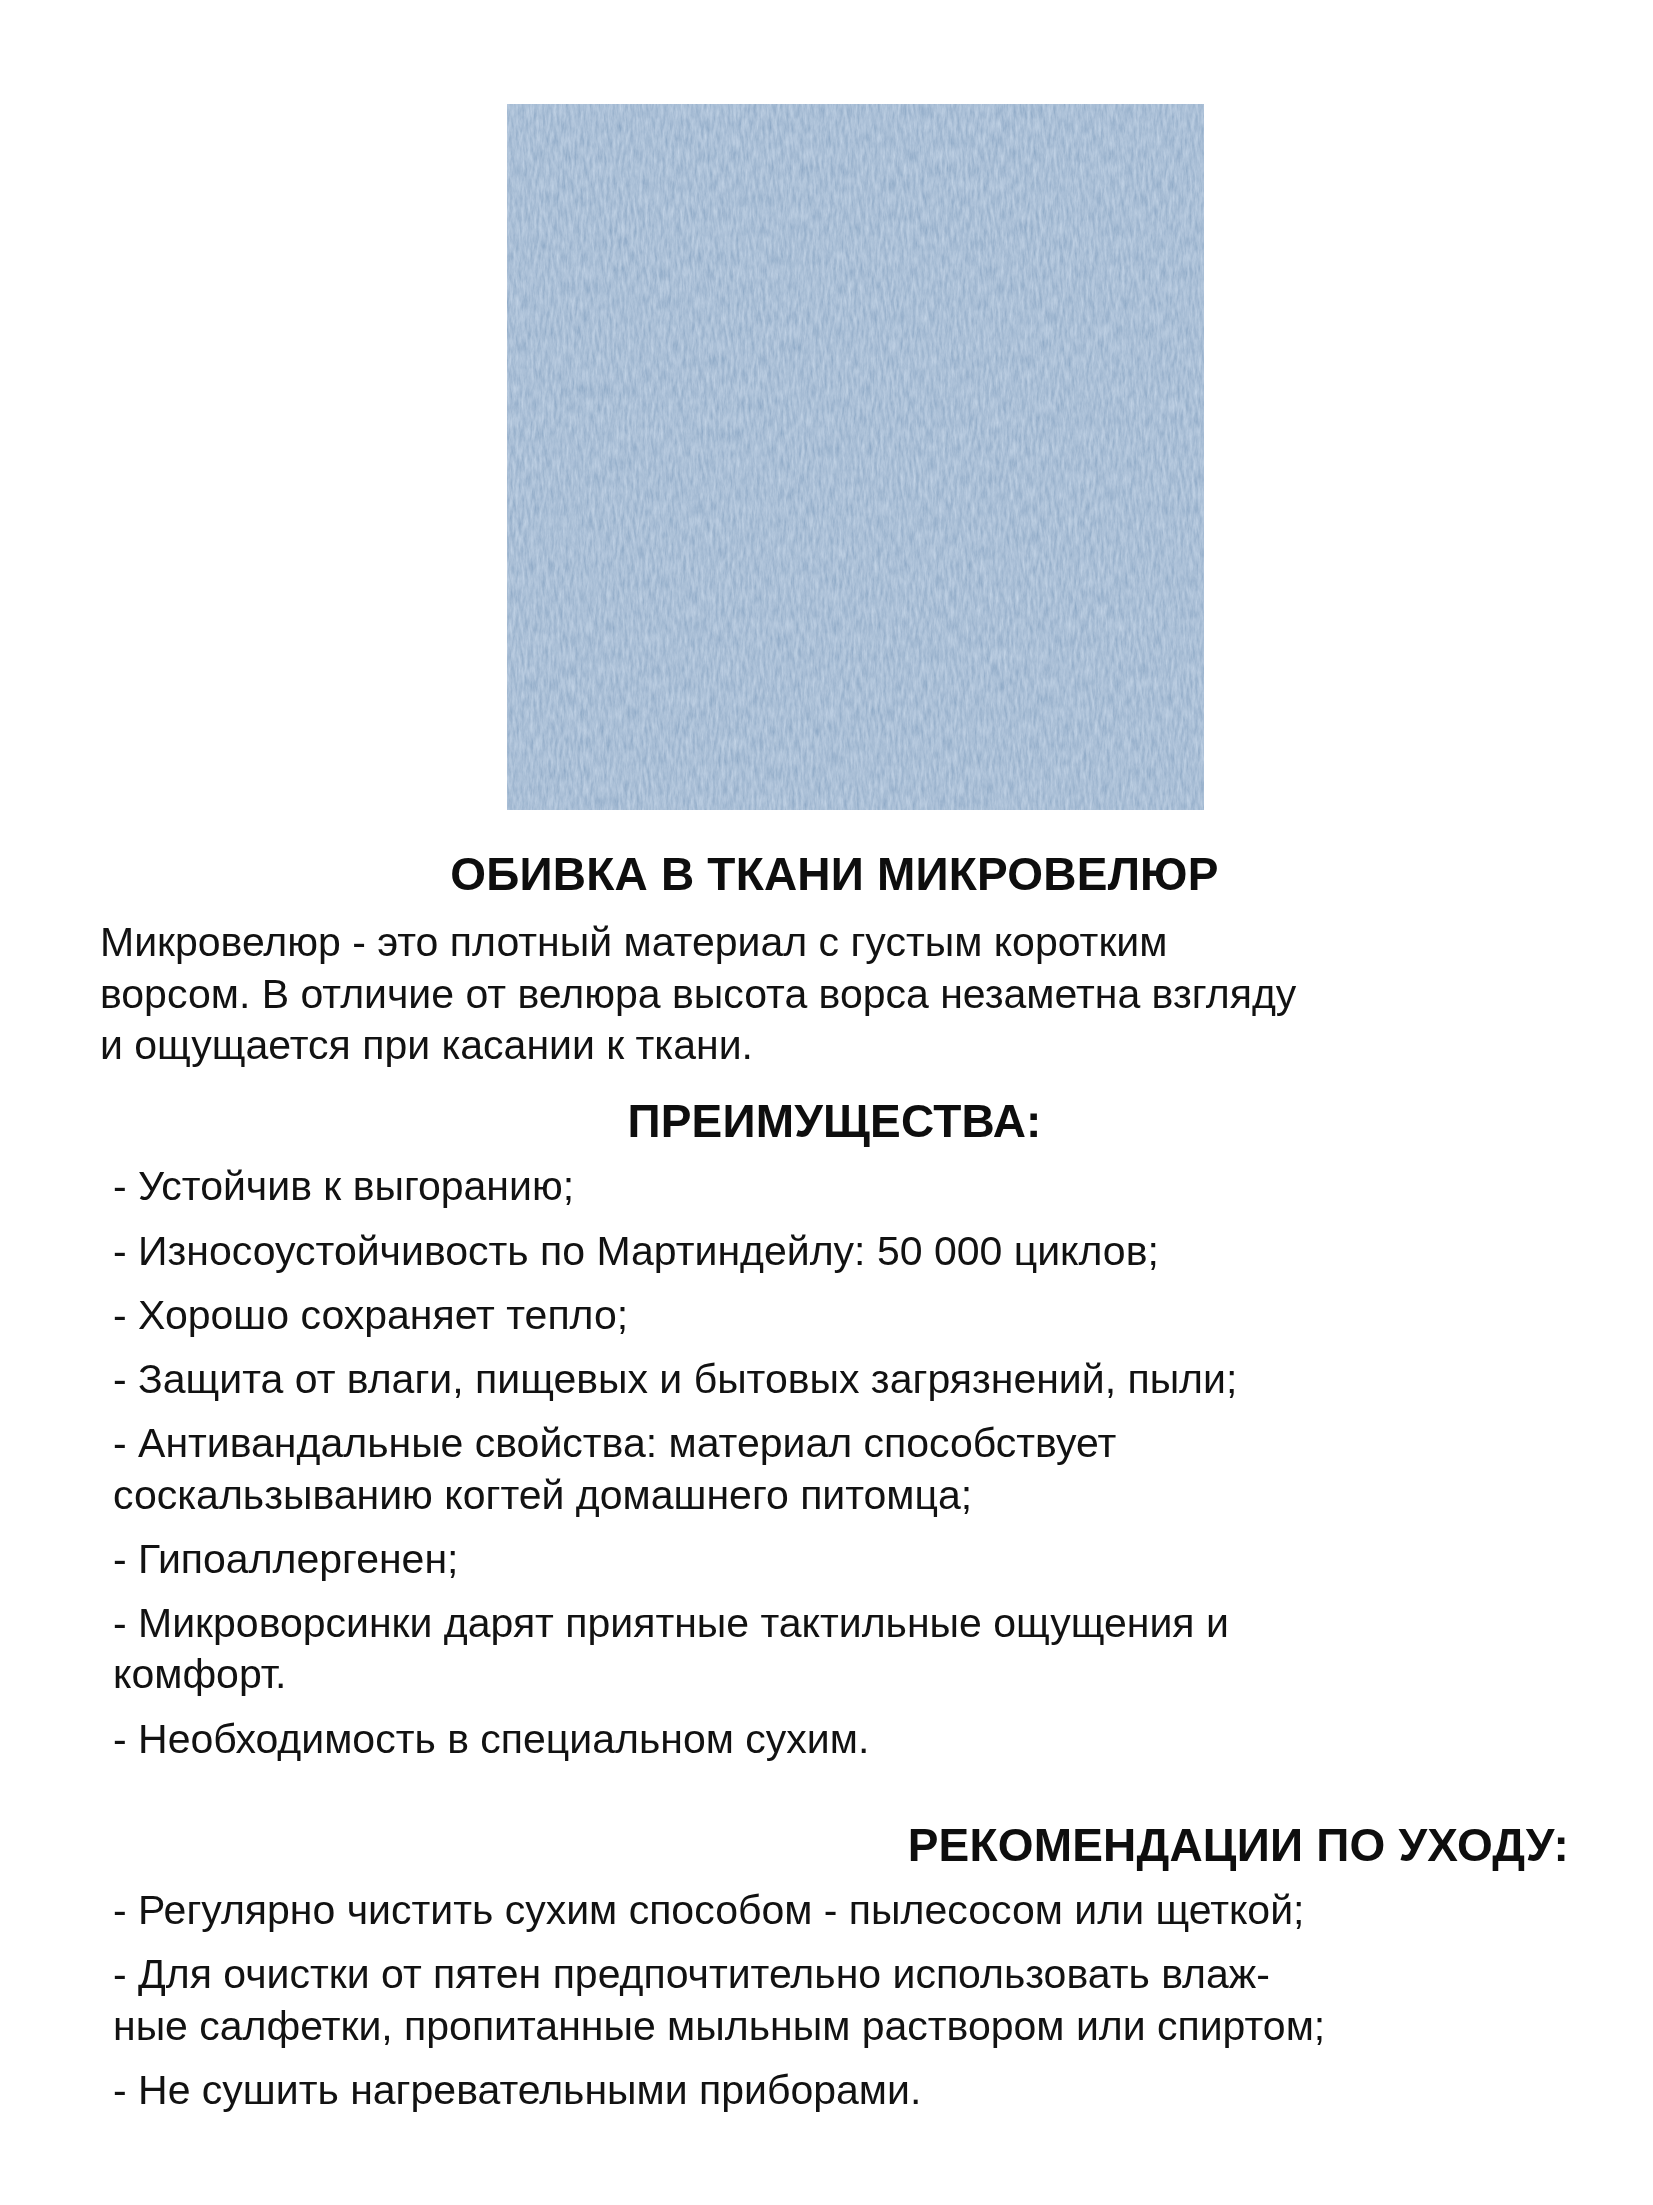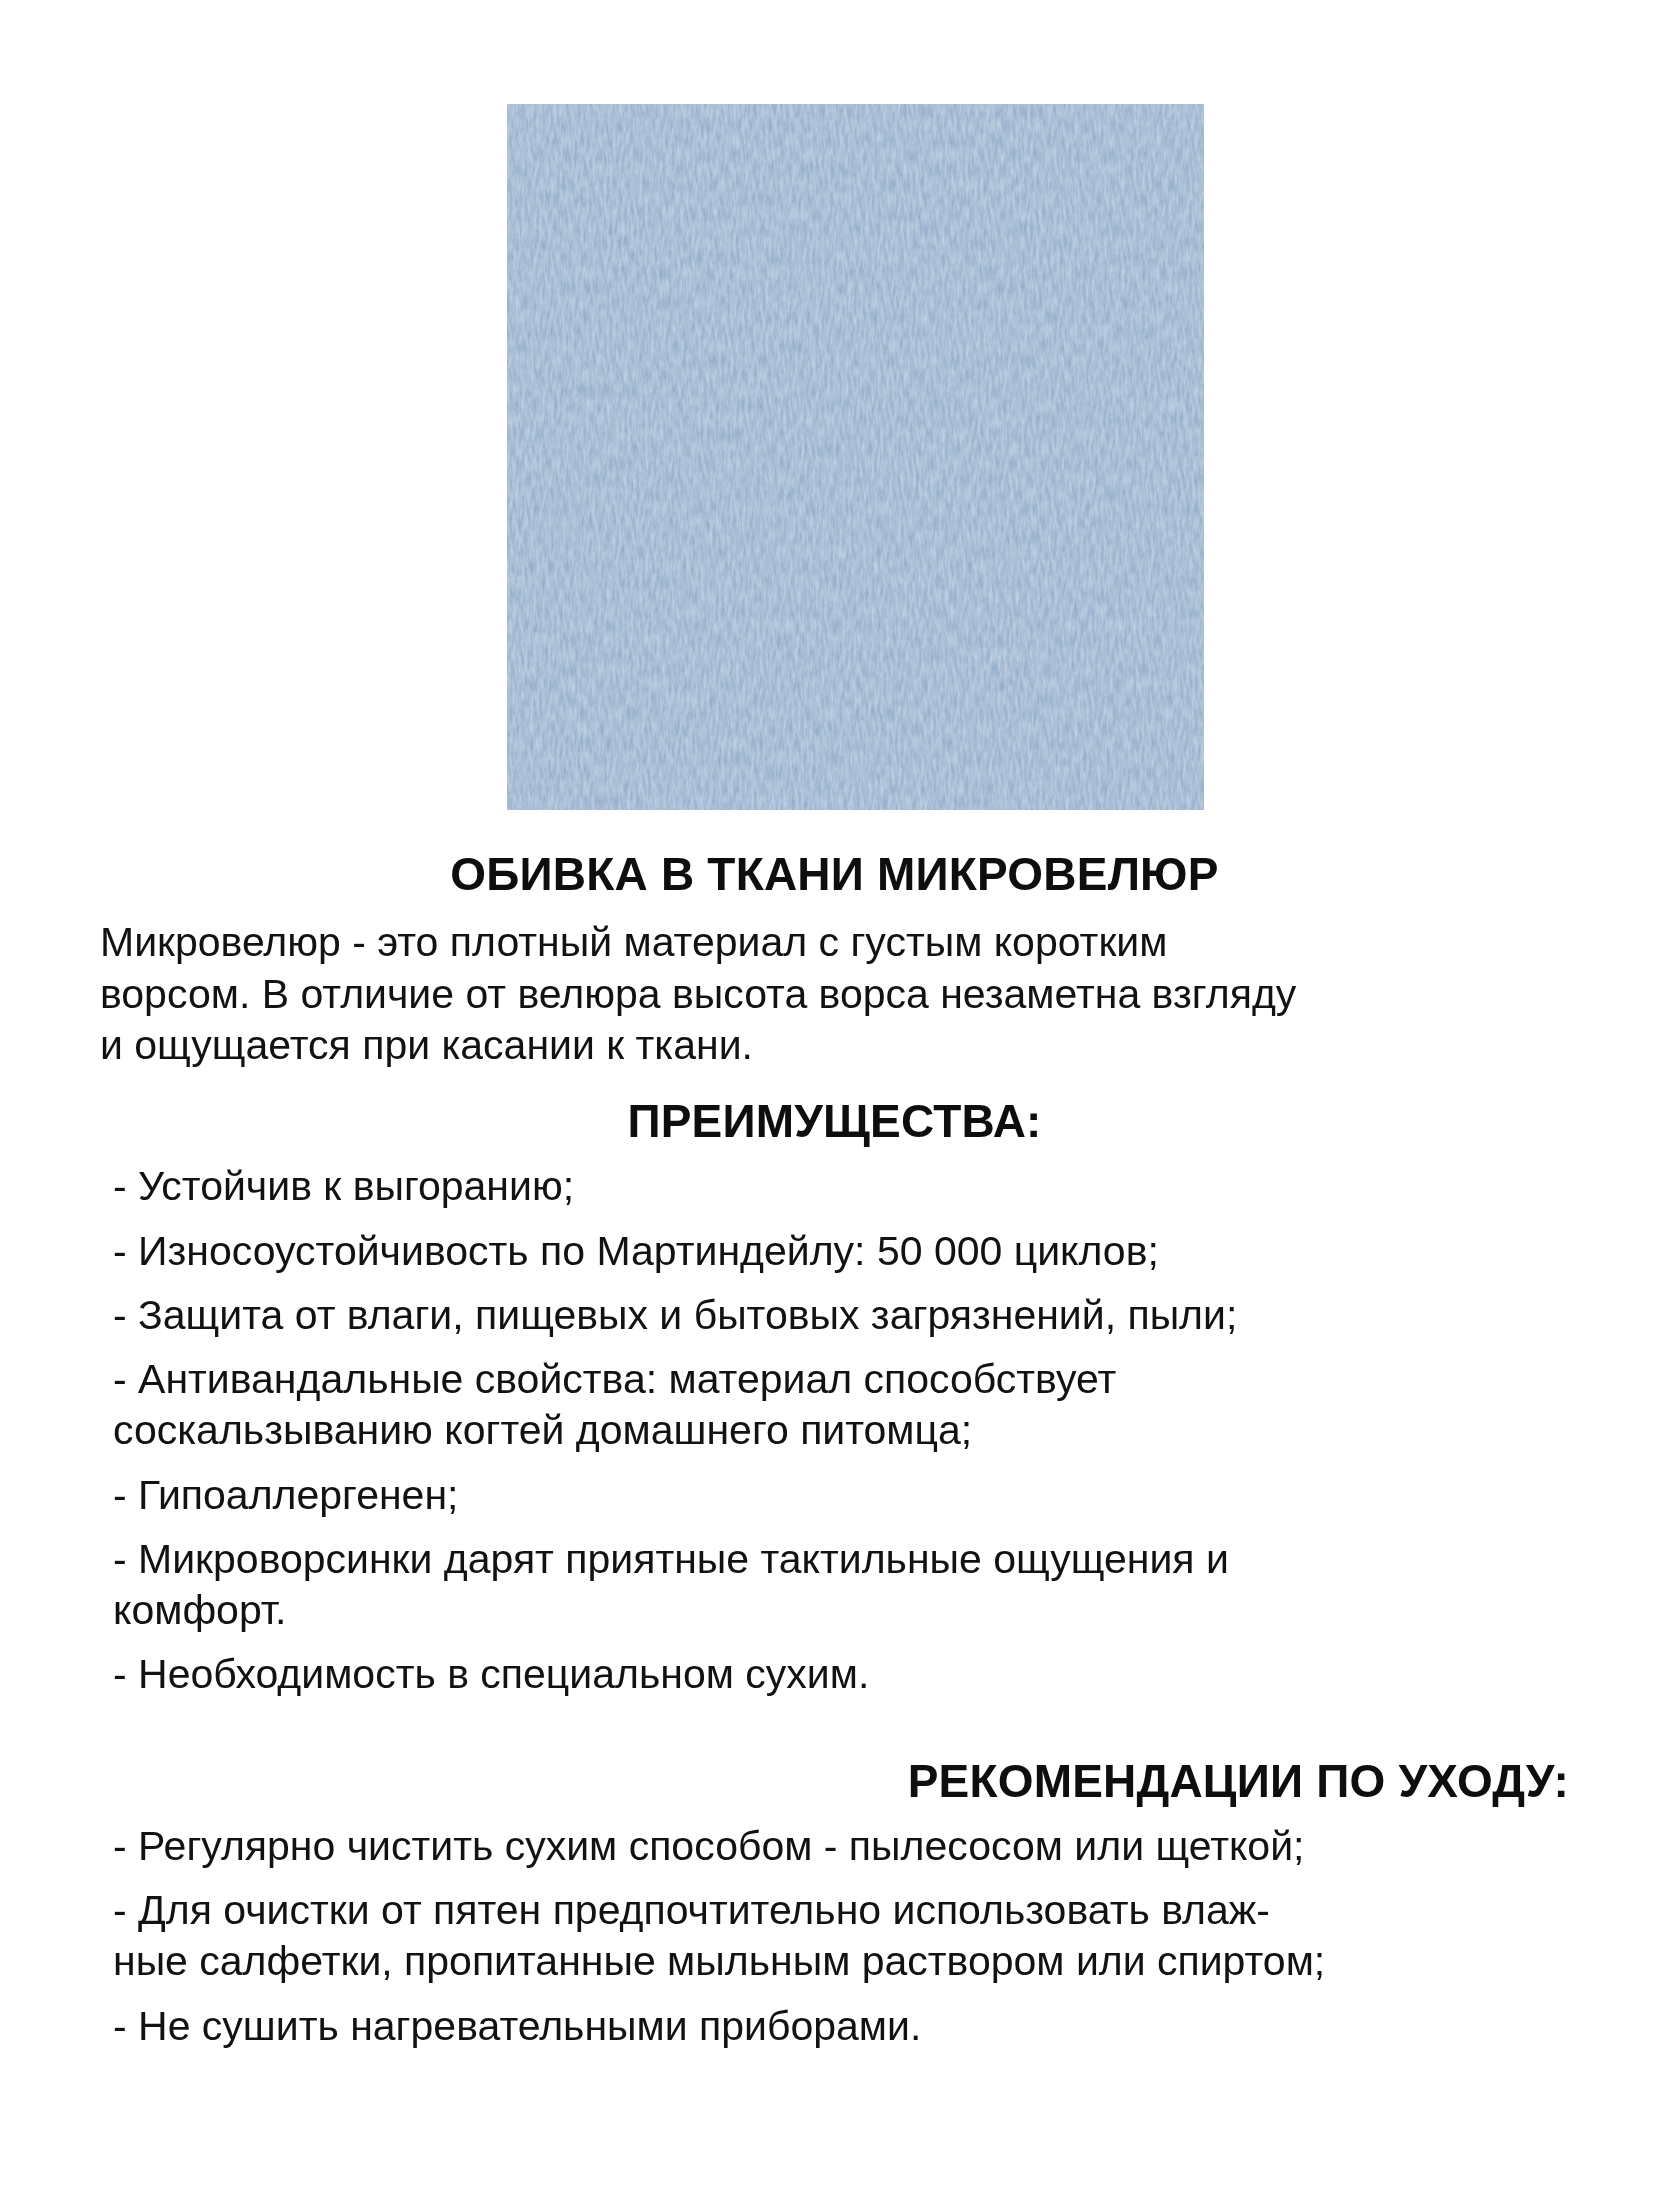--- a/index.html
+++ b/index.html
@@ -90,20 +90,21 @@
 
     <p class="body-text">Микровелюр - это плотный материал с густым коротким
 ворсом. В отличие от велюра высота ворса незаметна взгляду
 и ощущается при касании к ткани.</p>
 
     <section>
       <h2 class="section-heading">ПРЕИМУЩЕСТВА:</h2>
       <div class="list">
         <p class="body-text">- Устойчив к выгоранию;</p>
         <p class="body-text">- Износоустойчивость по Мартиндейлу: 50 000 циклов;</p>
+        <p class="body-text">- Хорошо сохраняет тепло;</p>
         <p class="body-text">- Защита от влаги, пищевых и бытовых загрязнений, пыли;</p>
         <p class="body-text">- Антивандальные свойства: материал способствует
 соскальзыванию когтей домашнего питомца;</p>
         <p class="body-text">- Гипоаллергенен;</p>
         <p class="body-text">- Микроворсинки дарят приятные тактильные ощущения и
 комфорт.</p>
       </div>
     </section>
 
     <section>

